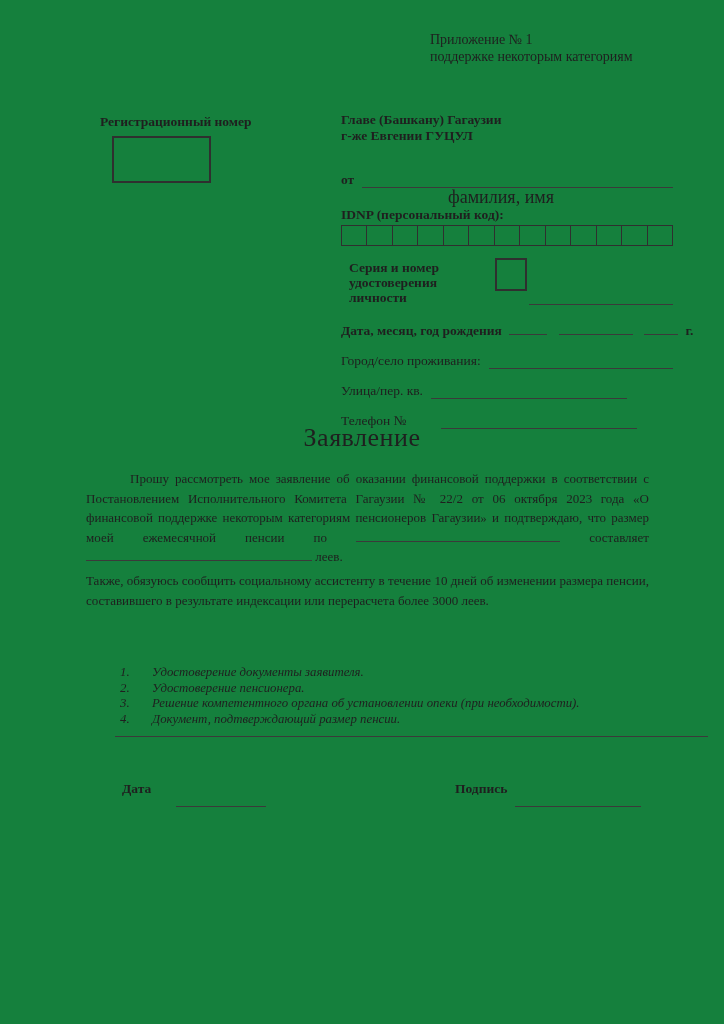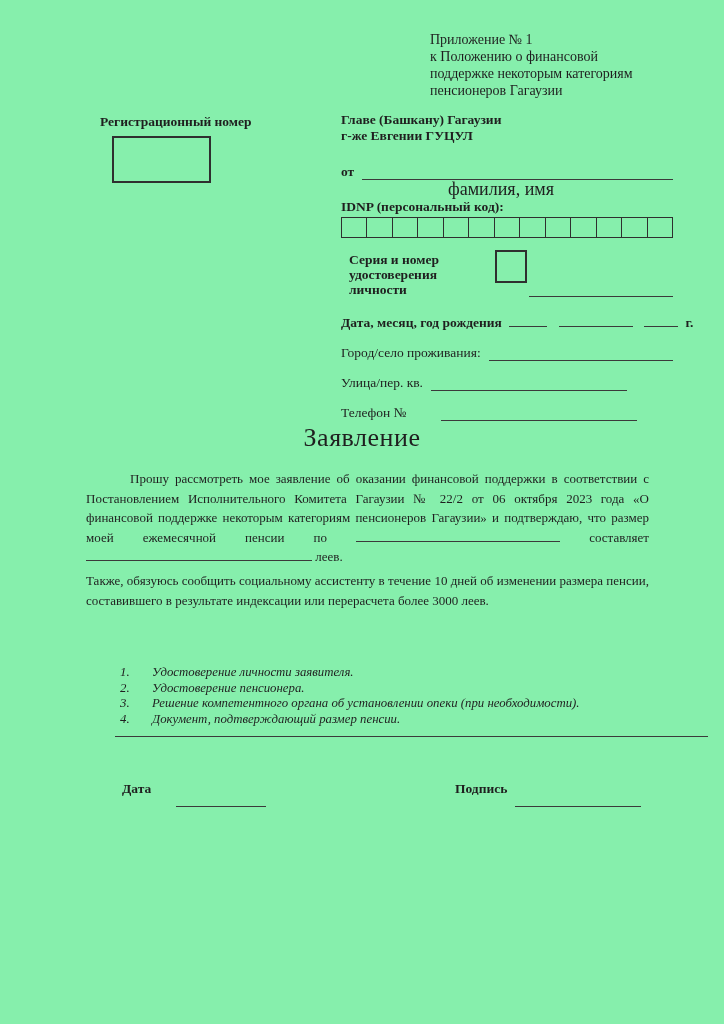--- a/index.html
+++ b/index.html
@@ -1,34 +1,34 @@
 <!DOCTYPE html>
 <html><head>
 <meta charset="utf-8">
 <style>
   * { margin:0; padding:0; box-sizing:border-box; }
   html,body { background:#e8e8e8; }
   .page {
     position:relative;
     width:724px; height:1024px;
-    background:#86efac;
+    background:#15803d;
     font-family:"Liberation Serif","DejaVu Serif",serif;
     color:#1f1f1f;
     margin:0 auto;
     overflow:hidden;
   }
   
   .appendix { position:absolute; left:430px; top:31px; font-size:14px; line-height:17px; }
   
   .reg-label { position:absolute; left:100px; top:114px; font-size:13.5px; font-weight:bold; }
   .reg-box { position:absolute; left:112px; top:136px; width:99px; height:47px; border:2px solid #2f2f2f; }
   
   .form-col { position:absolute; left:341px; top:112px; width:332px; font-size:13.5px; line-height:16px; }
   .b { font-weight:bold; }
-  .from-row { display:flex; align-items:flex-end; margin-top:20px; }
+  .from-row { display:flex; align-items:flex-end; margin-top:28px; }
   .from-row .lbl { font-weight:bold; margin-right:8px; }
   .blank { display:inline-block; border-bottom:1px solid #3a3a3a; height:14px; vertical-align:baseline; }
   .grow { flex:1 1 auto; }
   .hint { font-size:18px; text-align:center; width:240px; margin:1px 0 0 40px; }
   .idnp-label { font-weight:bold; margin-top:2px; }
   .idnp-grid { display:flex; border:1px solid #2f2f2f; height:21px; margin-top:2px; }
   .idnp-cell { flex:1 1 0; border-right:1px solid #2f2f2f; }
   .idnp-cell:last-child { border-right:none; }
   .series-row { display:flex; margin-top:14px;margin-left:8px; }
   .series-label { font-weight:bold; width:146px; line-height:15px; }
@@ -58,23 +58,21 @@
   .sign-label { position:absolute; left:455px; }
   .sign-blank { position:absolute; left:515px; top:12px; width:126px; }
 </style>
 </head>
 <body>
 
 <div class="page">
 
   <div class="appendix">
     <div>Приложение № 1</div>
-    <div>к Положению о финансовой</div>
     <div>поддержке некоторым категориям</div>
-    <div>пенсионеров Гагаузии</div>
   </div>
 
   <div class="reg-label">Регистрационный номер</div>
   <div class="reg-box"></div>
 
   <div class="form-col">
     <div class="b">Главе (Башкану) Гагаузии</div>
     <div class="b">г-же Евгении ГУЦУЛ</div>
 
     <div class="from-row">
@@ -141,21 +139,21 @@
     <span>составляет</span>
     <span class="blank" style="width:226px"></span>
     <span>леев.</span>
   </div>
 
   <div class="body-text p2">Также, обязуюсь сообщить социальному ассистенту в течение 10 дней об изменении размера пенсии, составившего в результате индексации или перерасчета более 3000 леев.</div>
 
   <div class="attach-list">
     <ol>
       <li>
-          <span>Удостоверение личности заявителя.</span>
+          <span>Удостоверение документы заявителя.</span>
         </li>
       <li>
           <span>Удостоверение пенсионера.</span>
         </li>
       <li>
           <span>Решение компетентного органа об установлении опеки (при необходимости).</span>
         </li>
       <li>
           <span>Документ, подтверждающий размер пенсии.</span>
         </li>

